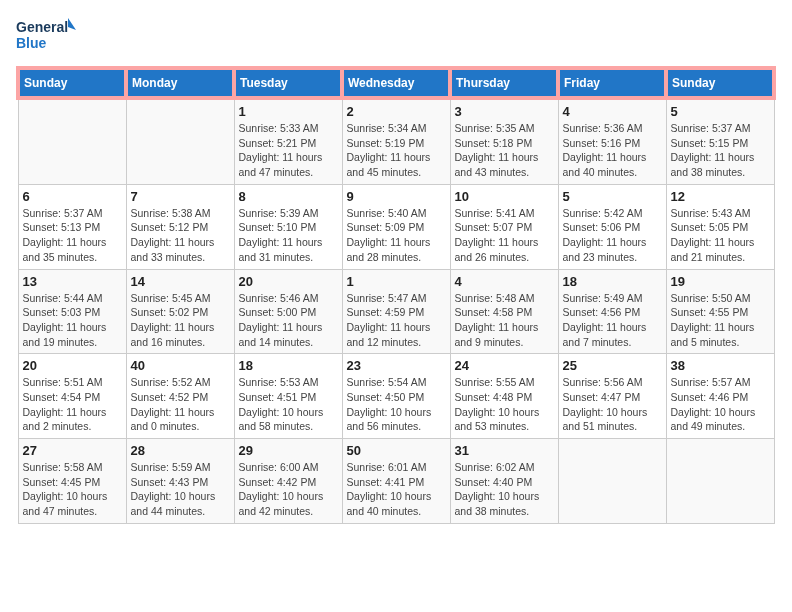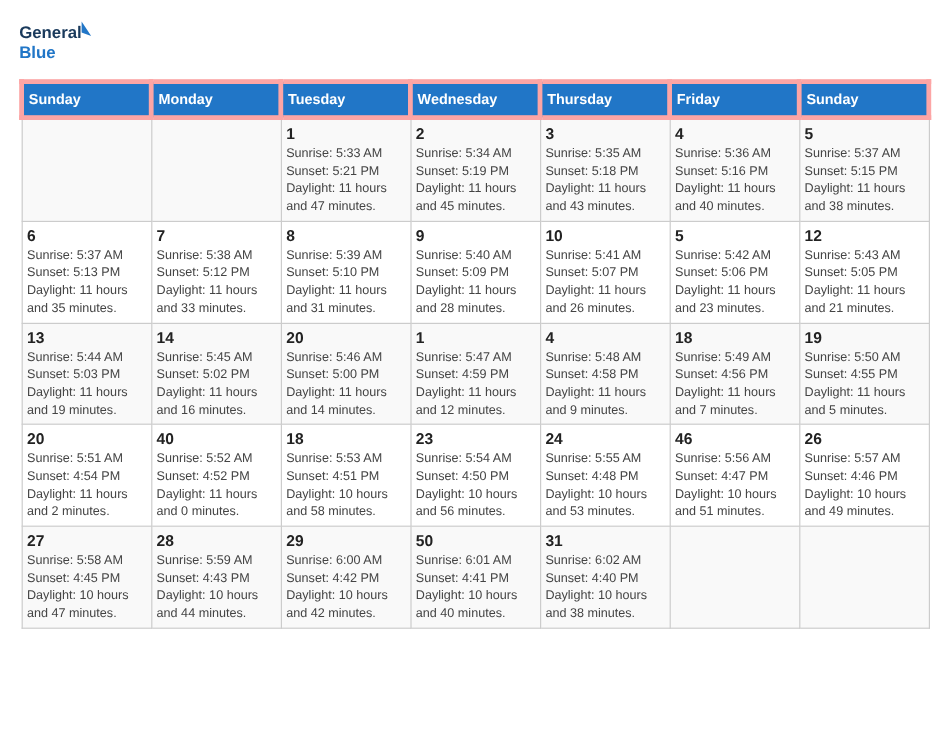--- a/index.html
+++ b/index.html
@@ -207,25 +207,25 @@
         </td>
         <td>
           <span class="day-number">23</span>
           <div class="day-info">Sunrise: 5:54 AM<br>Sunset: 4:50 PM<br>Daylight: 10 hours and 56 minutes.</div>
         </td>
         <td>
           <span class="day-number">24</span>
           <div class="day-info">Sunrise: 5:55 AM<br>Sunset: 4:48 PM<br>Daylight: 10 hours and 53 minutes.</div>
         </td>
         <td>
-          <span class="day-number">46</span>
+          <span class="day-number">25</span>
           <div class="day-info">Sunrise: 5:56 AM<br>Sunset: 4:47 PM<br>Daylight: 10 hours and 51 minutes.</div>
         </td>
         <td>
-          <span class="day-number">26</span>
+          <span class="day-number">38</span>
           <div class="day-info">Sunrise: 5:57 AM<br>Sunset: 4:46 PM<br>Daylight: 10 hours and 49 minutes.</div>
         </td>
       </tr>
       <tr>
         <td>
           <span class="day-number">27</span>
           <div class="day-info">Sunrise: 5:58 AM<br>Sunset: 4:45 PM<br>Daylight: 10 hours and 47 minutes.</div>
         </td>
         <td>
           <span class="day-number">28</span>

